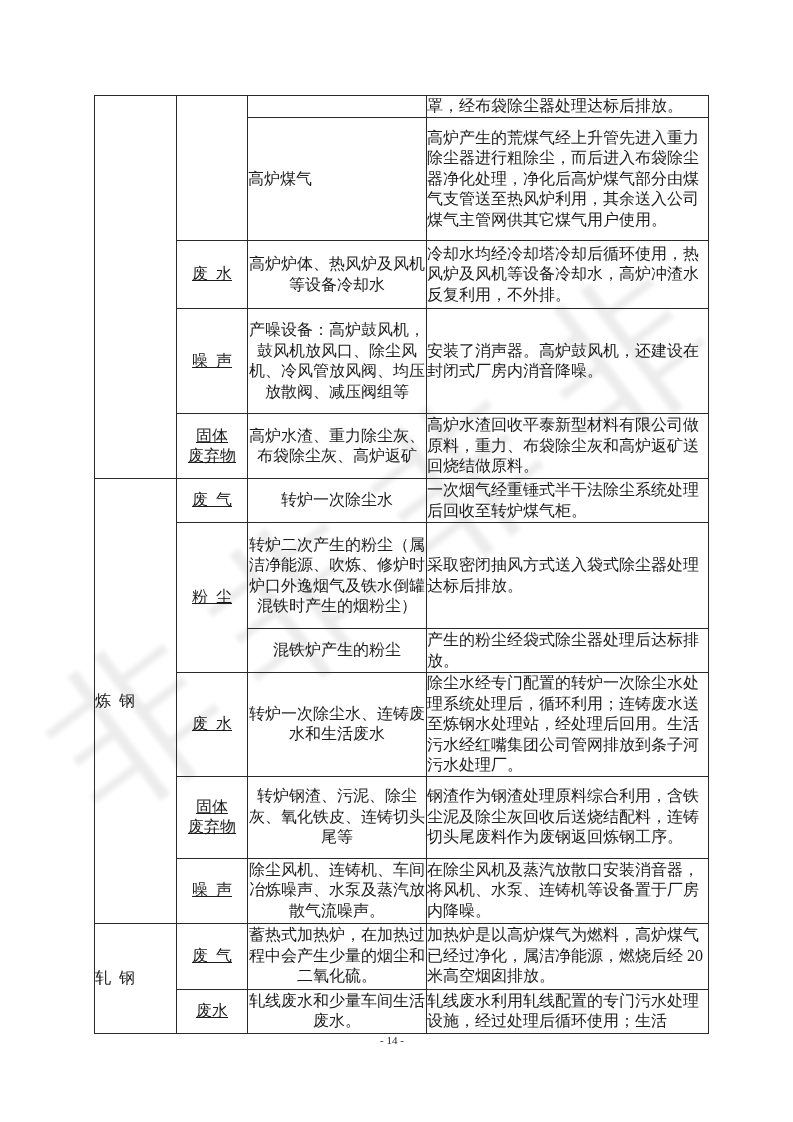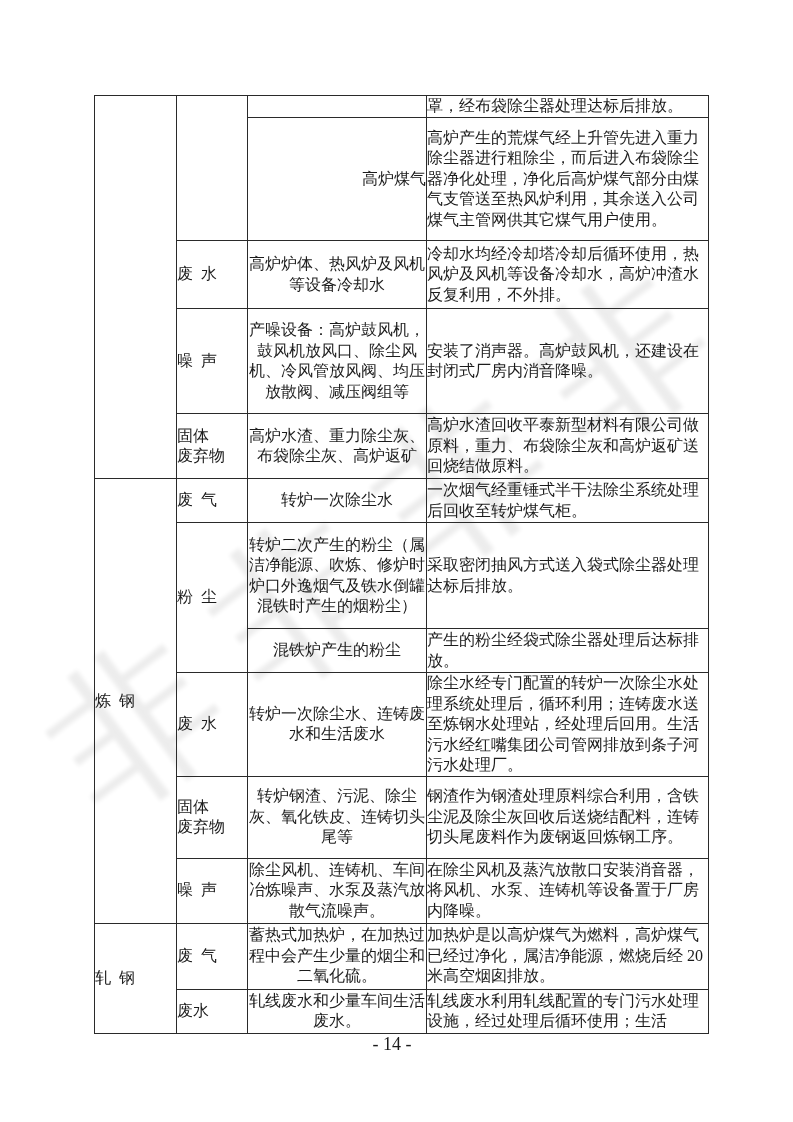--- a/index.html
+++ b/index.html
@@ -35,35 +35,35 @@
     line-height:20.5px;
   }
   table.env td{
     border:1px solid #2a2a2a;
     vertical-align:middle;
     white-space:pre-line;
     overflow:hidden;
     padding:0;
   }
   td.c-process{width:81px;text-align:left;padding:0 2px;font-family:Liberation Serif, serif;}
-  td.c-cat{width:70px;padding:0 2px;}
+  td.c-cat{width:70px;text-align:center;padding:0 2px;text-decoration:underline;}
   td.c-src{width:178px;text-align:center;padding:0 7px;}
   td.c-meas{width:281px;text-align:left;padding:0 7px;}
-  td.center{text-align:right;}
+  td.center{text-align:left;}
   tr.r1{height:22px;}  tr.r2{height:123px;} tr.r3{height:68px;}
   tr.r4{height:105px;} tr.r5{height:65px;}  tr.r6{height:44px;}
   tr.r7{height:106px;} tr.r8{height:44px;font-family:Liberation Serif, serif;}  tr.r9{height:103px;}
   tr.r10{height:82px;} tr.r11{height:65px;} tr.r12{height:66px;}
   tr.r13{height:44px;}
   .footer{
     position:absolute;
     left:0;top:1034px;
     width:784px;
     text-align:center;
-    font-size:18px;
+    font-size:11px;
     color:#1c1c1c;
   }
 </style>
 </head>
 <body>
 
 <div class="page">
 
   <div class="watermark">非非非非</div>
 

